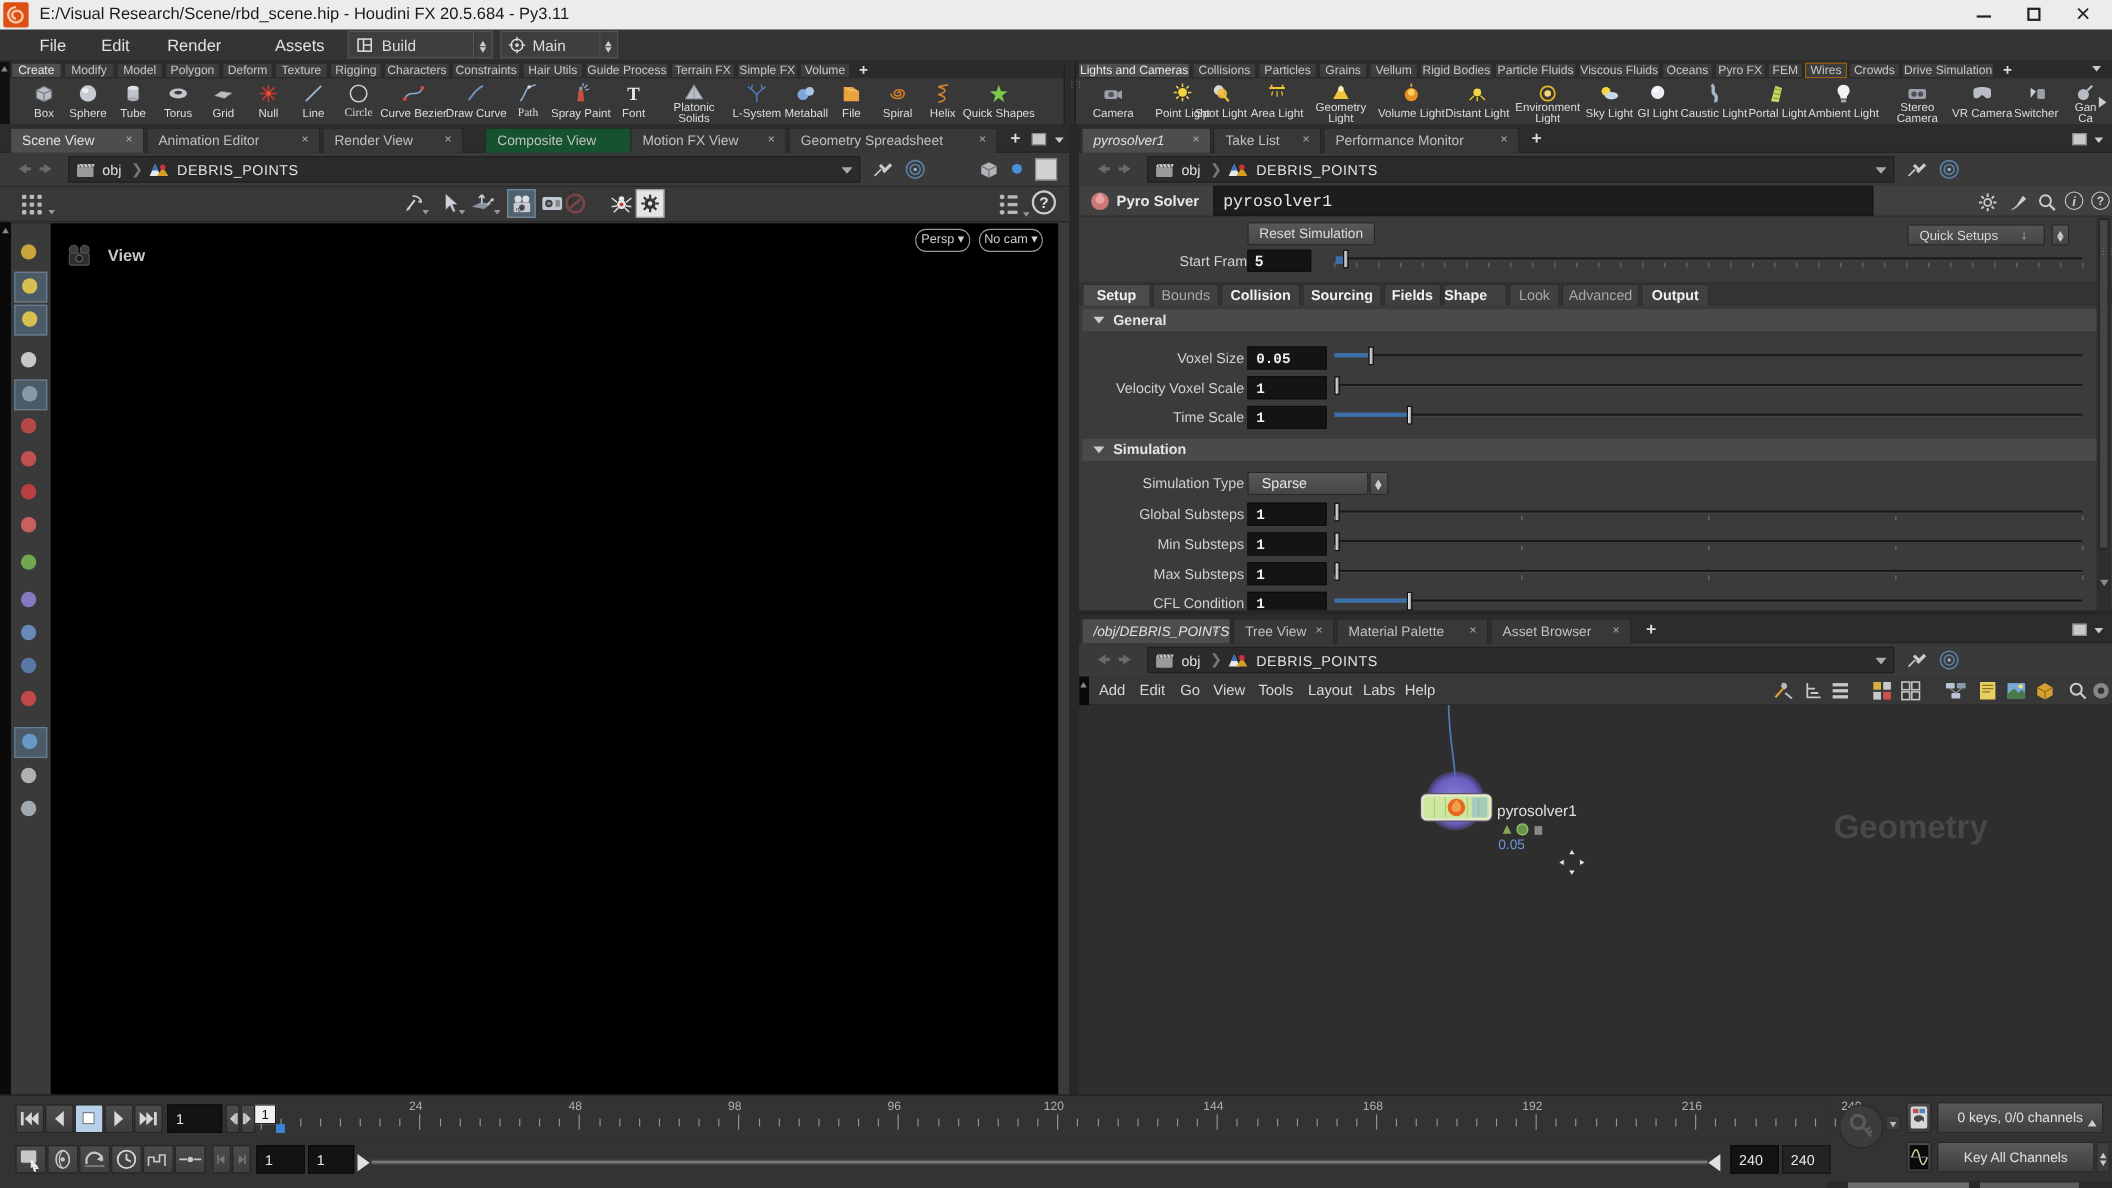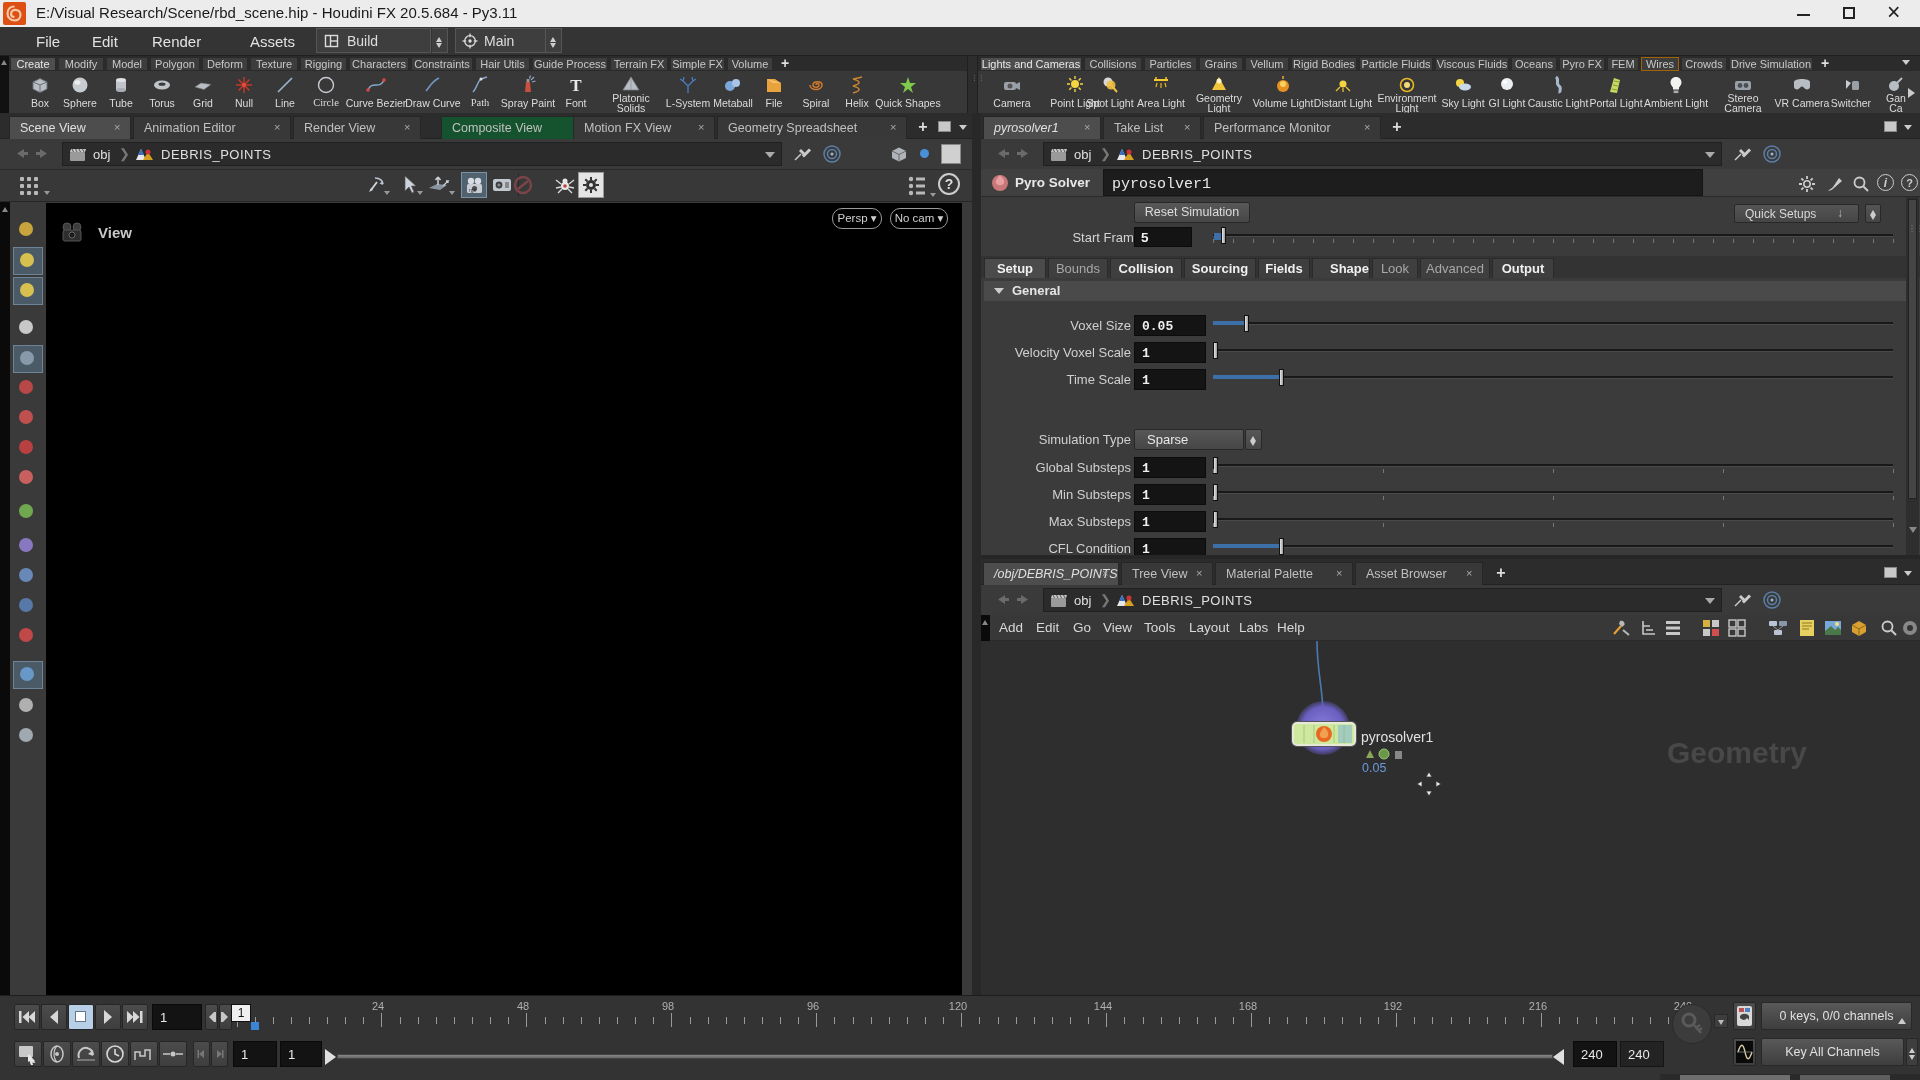--- a/index.html
+++ b/index.html
@@ -779,21 +779,21 @@
     <div class="abs" style="left:872px;top:100px;width:1px;height:4px;background:#777;"></div>
     <div class="abs" style="left:892px;top:100px;width:1px;height:4px;background:#777;"></div>
     <div class="abs" style="left:912px;top:100px;width:1px;height:4px;background:#777;"></div>
     <div class="abs" style="left:0;top:117px;width:939px;height:22px;">
       <div class="abs" style="left:0;top:0;width:939px;height:22px;background:#333;"></div>
       <div class="abs" style="left:3px;top:2px;width:62px;height:20px;background:#4b4b4b;border:1px solid #2a2a2a;border-bottom:none;color:#f0f0f0;font-weight:bold;font-size:13px;text-align:center;line-height:19px;">Setup</div>
       <div class="abs" style="left:67px;top:2px;width:60px;height:20px;background:#3f3f3f;border:1px solid #2a2a2a;border-bottom:none;color:#a8a8a8;font-weight:normal;font-size:13px;text-align:center;line-height:19px;">Bounds</div>
       <div class="abs" style="left:129px;top:2px;width:72px;height:20px;background:#3f3f3f;border:1px solid #2a2a2a;border-bottom:none;color:#f0f0f0;font-weight:bold;font-size:13px;text-align:center;line-height:19px;">Collision</div>
       <div class="abs" style="left:203px;top:2px;width:72px;height:20px;background:#3f3f3f;border:1px solid #2a2a2a;border-bottom:none;color:#f0f0f0;font-weight:bold;font-size:13px;text-align:center;line-height:19px;">Sourcing</div>
       <div class="abs" style="left:277px;top:2px;width:52px;height:20px;background:#3f3f3f;border:1px solid #2a2a2a;border-bottom:none;color:#f0f0f0;font-weight:bold;font-size:13px;text-align:center;line-height:19px;">Fields</div>
-      <div class="abs" style="left:331px;top:2px;width:58px;height:20px;background:#3f3f3f;border:1px solid #2a2a2a;border-bottom:none;color:#f0f0f0;font-weight:bold;font-size:13px;text-align:right;line-height:19px;">Shape</div>
+      <div class="abs" style="left:331px;top:2px;width:58px;height:20px;background:#3f3f3f;border:1px solid #2a2a2a;border-bottom:none;color:#f0f0f0;font-weight:bold;font-size:13px;text-align:left;line-height:19px;">Shape</div>
       <div class="abs" style="left:391px;top:2px;width:46px;height:20px;background:#3f3f3f;border:1px solid #2a2a2a;border-bottom:none;color:#a8a8a8;font-weight:normal;font-size:13px;text-align:center;line-height:19px;">Look</div>
       <div class="abs" style="left:439px;top:2px;width:70px;height:20px;background:#3f3f3f;border:1px solid #2a2a2a;border-bottom:none;color:#a8a8a8;font-weight:normal;font-size:13px;text-align:center;line-height:19px;">Advanced</div>
       <div class="abs" style="left:511px;top:2px;width:62px;height:20px;background:#3f3f3f;border:1px solid #2a2a2a;border-bottom:none;color:#f0f0f0;font-weight:bold;font-size:13px;text-align:center;line-height:19px;">Output</div>
     </div>
     <div class="abs" style="left:3px;top:142px;width:930px;height:20px;background:#4a4a4a;">
       <div class="abs" style="left:10px;top:7px;width:0;height:0;border:5px solid transparent;border-top:6px solid #ccc;"></div>
       <div class="abs" style="left:28px;top:2px;font-size:13px;font-weight:bold;color:#e4e4e4;">General</div>
     </div>
     <div class="abs" style="left:10px;top:179px;width:140px;font-size:13px;color:#d0d0d0;text-align:right;white-space:nowrap;">Voxel Size</div>
     <div class="abs" style="left:153px;top:176px;width:72px;height:21px;background:#141414;border:1px solid #0c0c0c;">
@@ -808,20 +808,24 @@
     </div>
     <div class="abs" style="left:232px;top:210px;width:680px;height:3px;background:#191919;border-bottom:1px solid #4a4a4a;"></div>
     <div class="abs" style="left:232px;top:203px;width:5px;height:17px;background:linear-gradient(90deg,#e8e8e8,#9a9a9a);border:1px solid #111;"></div>
     <div class="abs" style="left:10px;top:233px;width:140px;font-size:13px;color:#d0d0d0;text-align:right;white-space:nowrap;">Time Scale</div>
     <div class="abs" style="left:153px;top:230px;width:72px;height:21px;background:#141414;border:1px solid #0c0c0c;">
       <div class="abs" style="left:7px;top:2px;font-size:13.5px;font-weight:bold;color:#f0f0f0;"><span class="mono" style="font-size:13px">1</span></div>
     </div>
     <div class="abs" style="left:232px;top:237px;width:680px;height:3px;background:#191919;border-bottom:1px solid #4a4a4a;"></div>
     <div class="abs" style="left:232px;top:236px;width:66px;height:4px;background:#3d6fa8;"></div>
     <div class="abs" style="left:298px;top:230px;width:5px;height:17px;background:linear-gradient(90deg,#e8e8e8,#9a9a9a);border:1px solid #111;"></div>
+    <div class="abs" style="left:3px;top:260px;width:930px;height:20px;background:#4a4a4a;">
+      <div class="abs" style="left:10px;top:7px;width:0;height:0;border:5px solid transparent;border-top:6px solid #ccc;"></div>
+      <div class="abs" style="left:28px;top:2px;font-size:13px;font-weight:bold;color:#e4e4e4;">Simulation</div>
+    </div>
     <div class="abs" style="left:10px;top:293px;width:140px;font-size:13px;color:#d0d0d0;text-align:right;white-space:nowrap;">Simulation Type</div>
     <div class="abs" style="left:153px;top:290px;width:110px;height:21px;background:linear-gradient(#575757,#464646);border:1px solid #282828;border-radius:2px;">
       <div class="abs" style="left:12px;top:2px;font-size:13px;color:#e8e8e8;">Sparse</div>
     </div>
     <div class="abs" style="left:264px;top:290px;width:17px;height:21px;background:linear-gradient(#575757,#464646);border:1px solid #282828;border-radius:2px;">
       <div class="abs" style="left:4px;top:3px;width:0;height:0;border:3.5px solid transparent;border-bottom:5px solid #ccc;"></div>
       <div class="abs" style="left:4px;top:11px;width:0;height:0;border:3.5px solid transparent;border-top:5px solid #ccc;"></div>
     </div>
     <div class="abs" style="left:10px;top:321px;width:140px;font-size:13px;color:#d0d0d0;text-align:right;white-space:nowrap;">Global Substeps</div>
     <div class="abs" style="left:153px;top:318px;width:72px;height:21px;background:#141414;border:1px solid #0c0c0c;">

